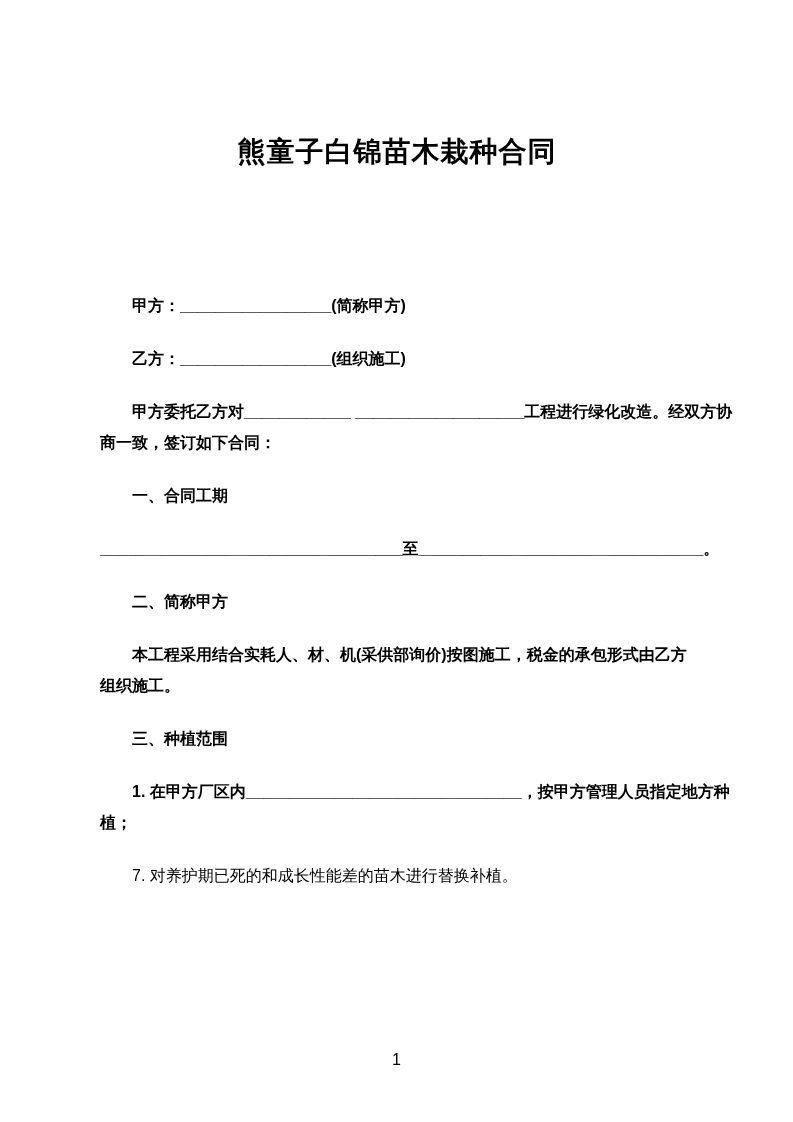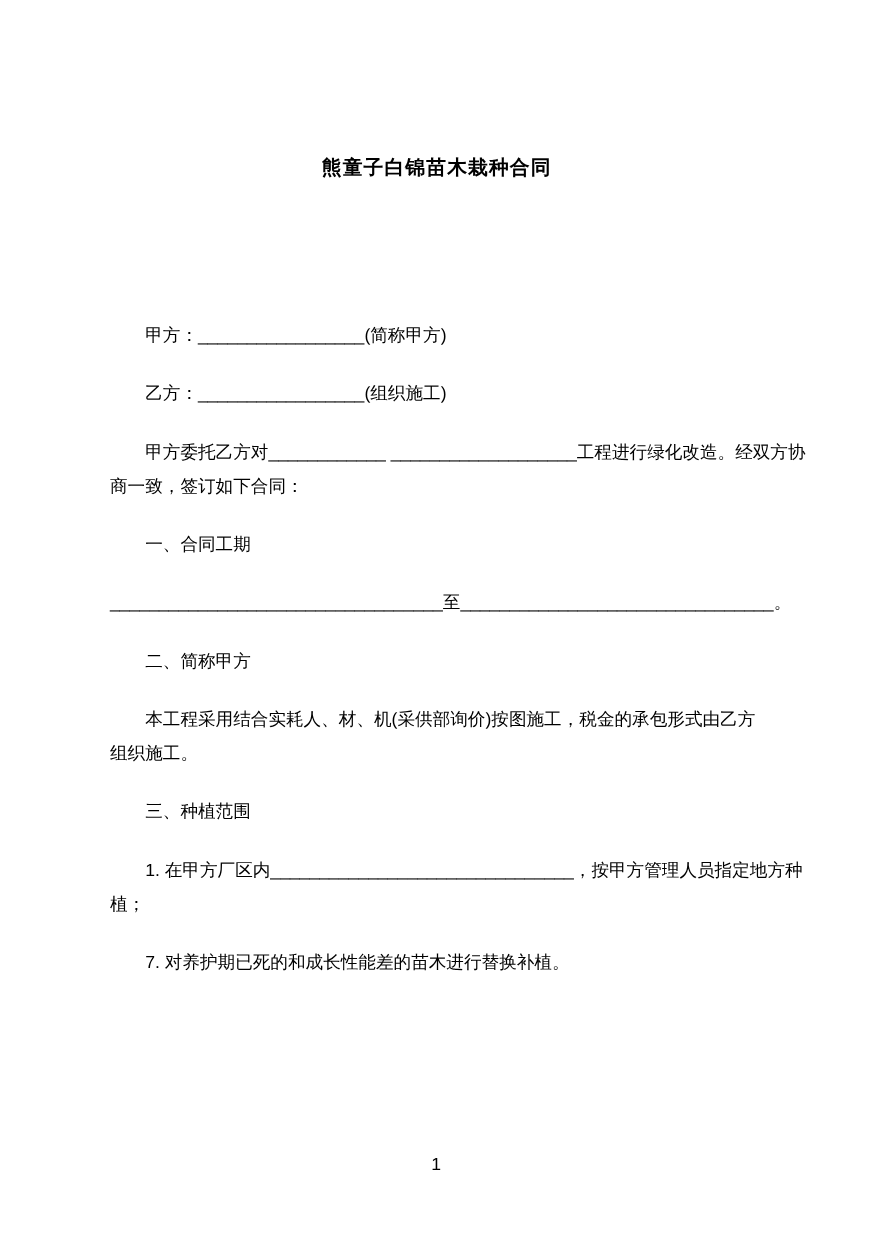--- a/index.html
+++ b/index.html
@@ -16,34 +16,34 @@
     overflow: hidden;
     font-family: "Liberation Sans", sans-serif;
     color: #000000;
     box-sizing: border-box;
     padding: 0 99px 0 100px;
   }
   .doc-title {
     margin: 0;
     padding-top: 133px;
     margin-bottom: 119px;
-    font-size: 18px;
+    font-size: 28px;
     line-height: 38px;
     font-weight: bold;
     text-align: center;
     letter-spacing: 1px;
   }
   .para {
     margin: 0 0 22px 0;
     font-size: 16px;
     line-height: 31px;
     white-space: pre;
     font-weight: normal;
   }
-  .para.b { font-weight: normal; }
+  .para.b { font-weight: bold; }
   .para.indent { text-indent: 2em; }
   .page-footer {
     position: absolute;
     left: 0;
     right: 0;
     top: 1048px;
     text-align: center;
   }
   .page-number {
     font-size: 16px;

